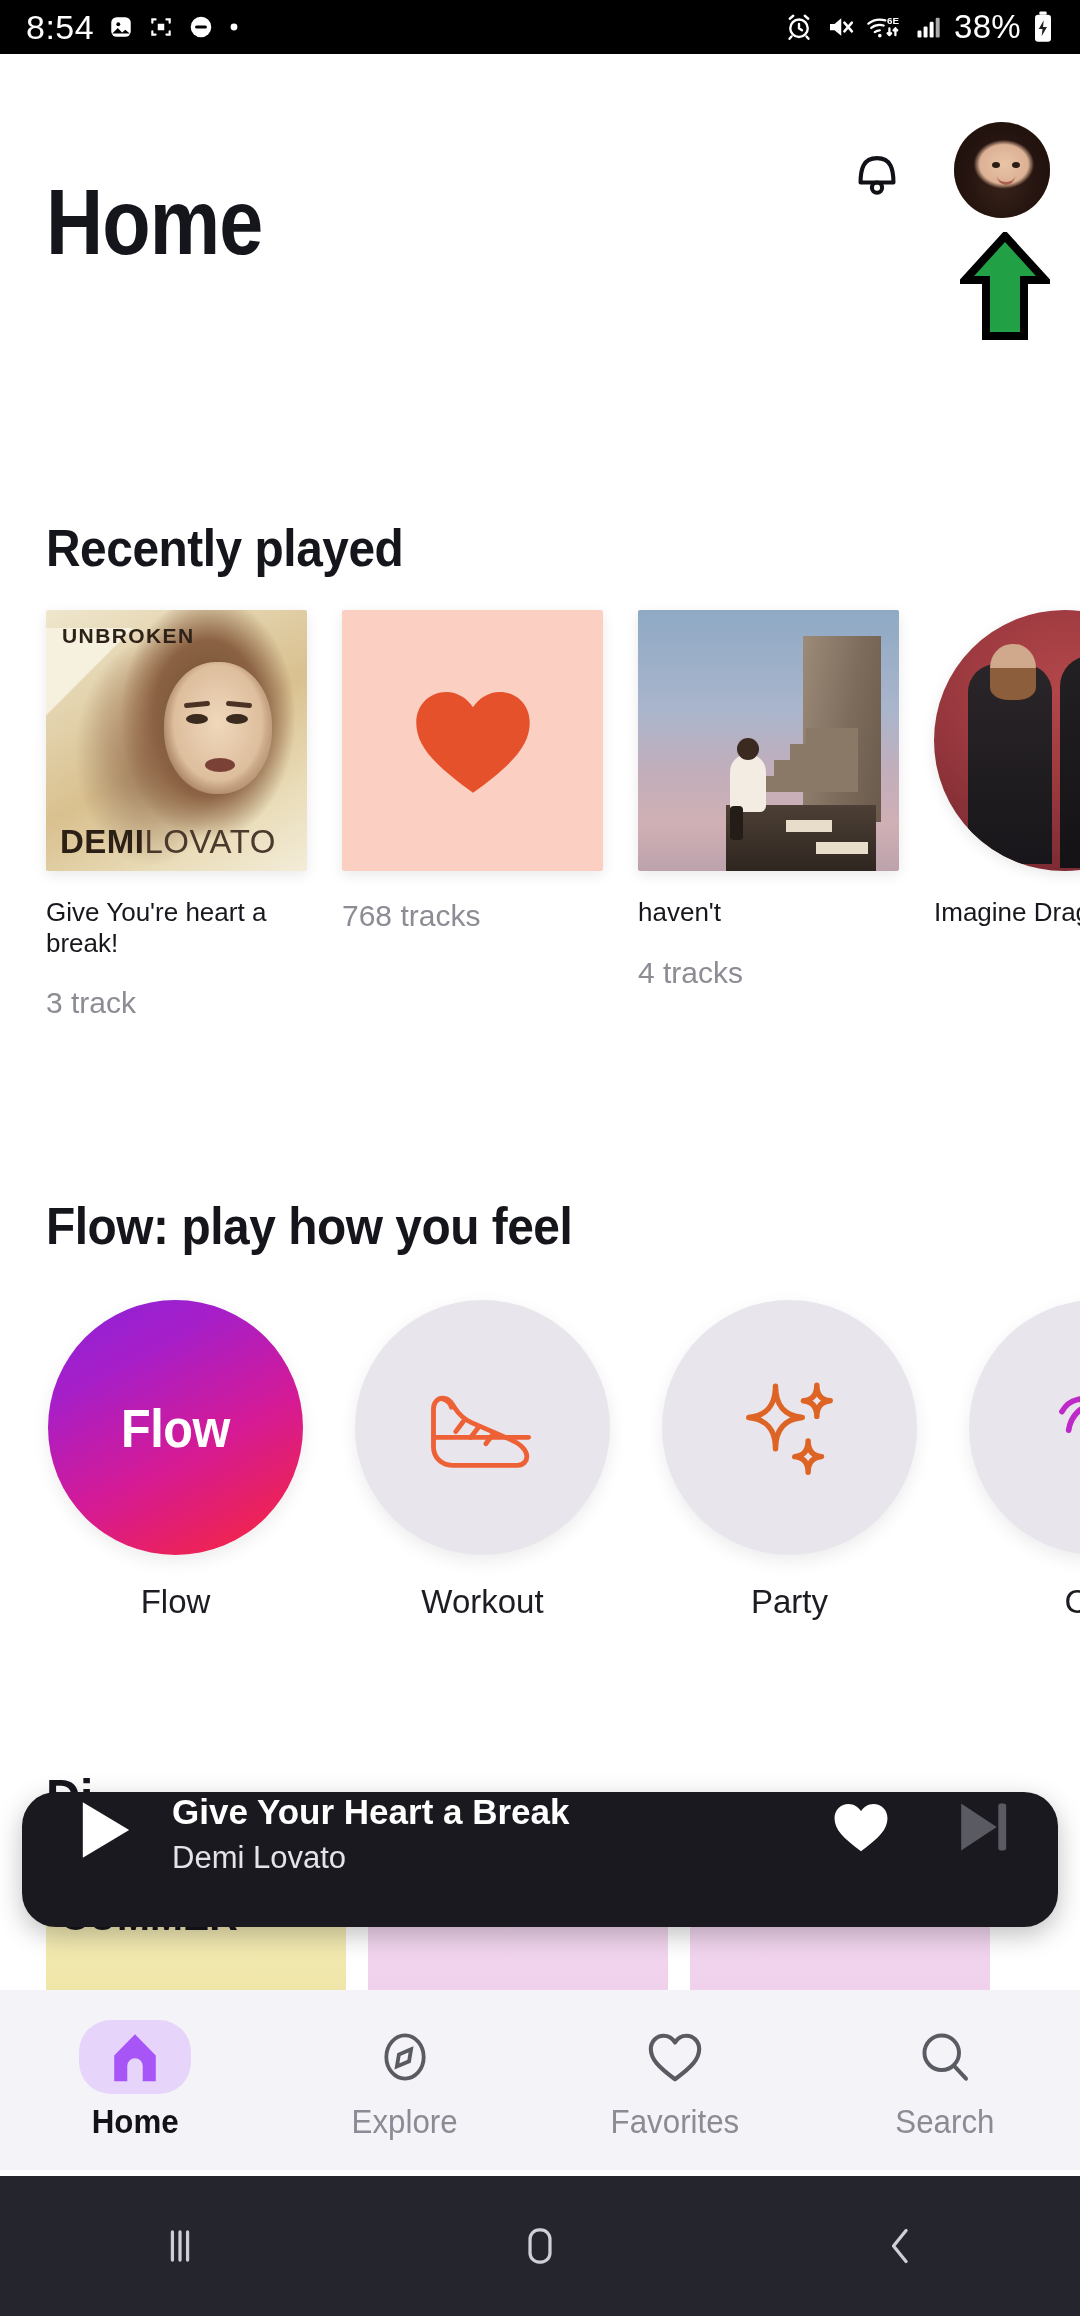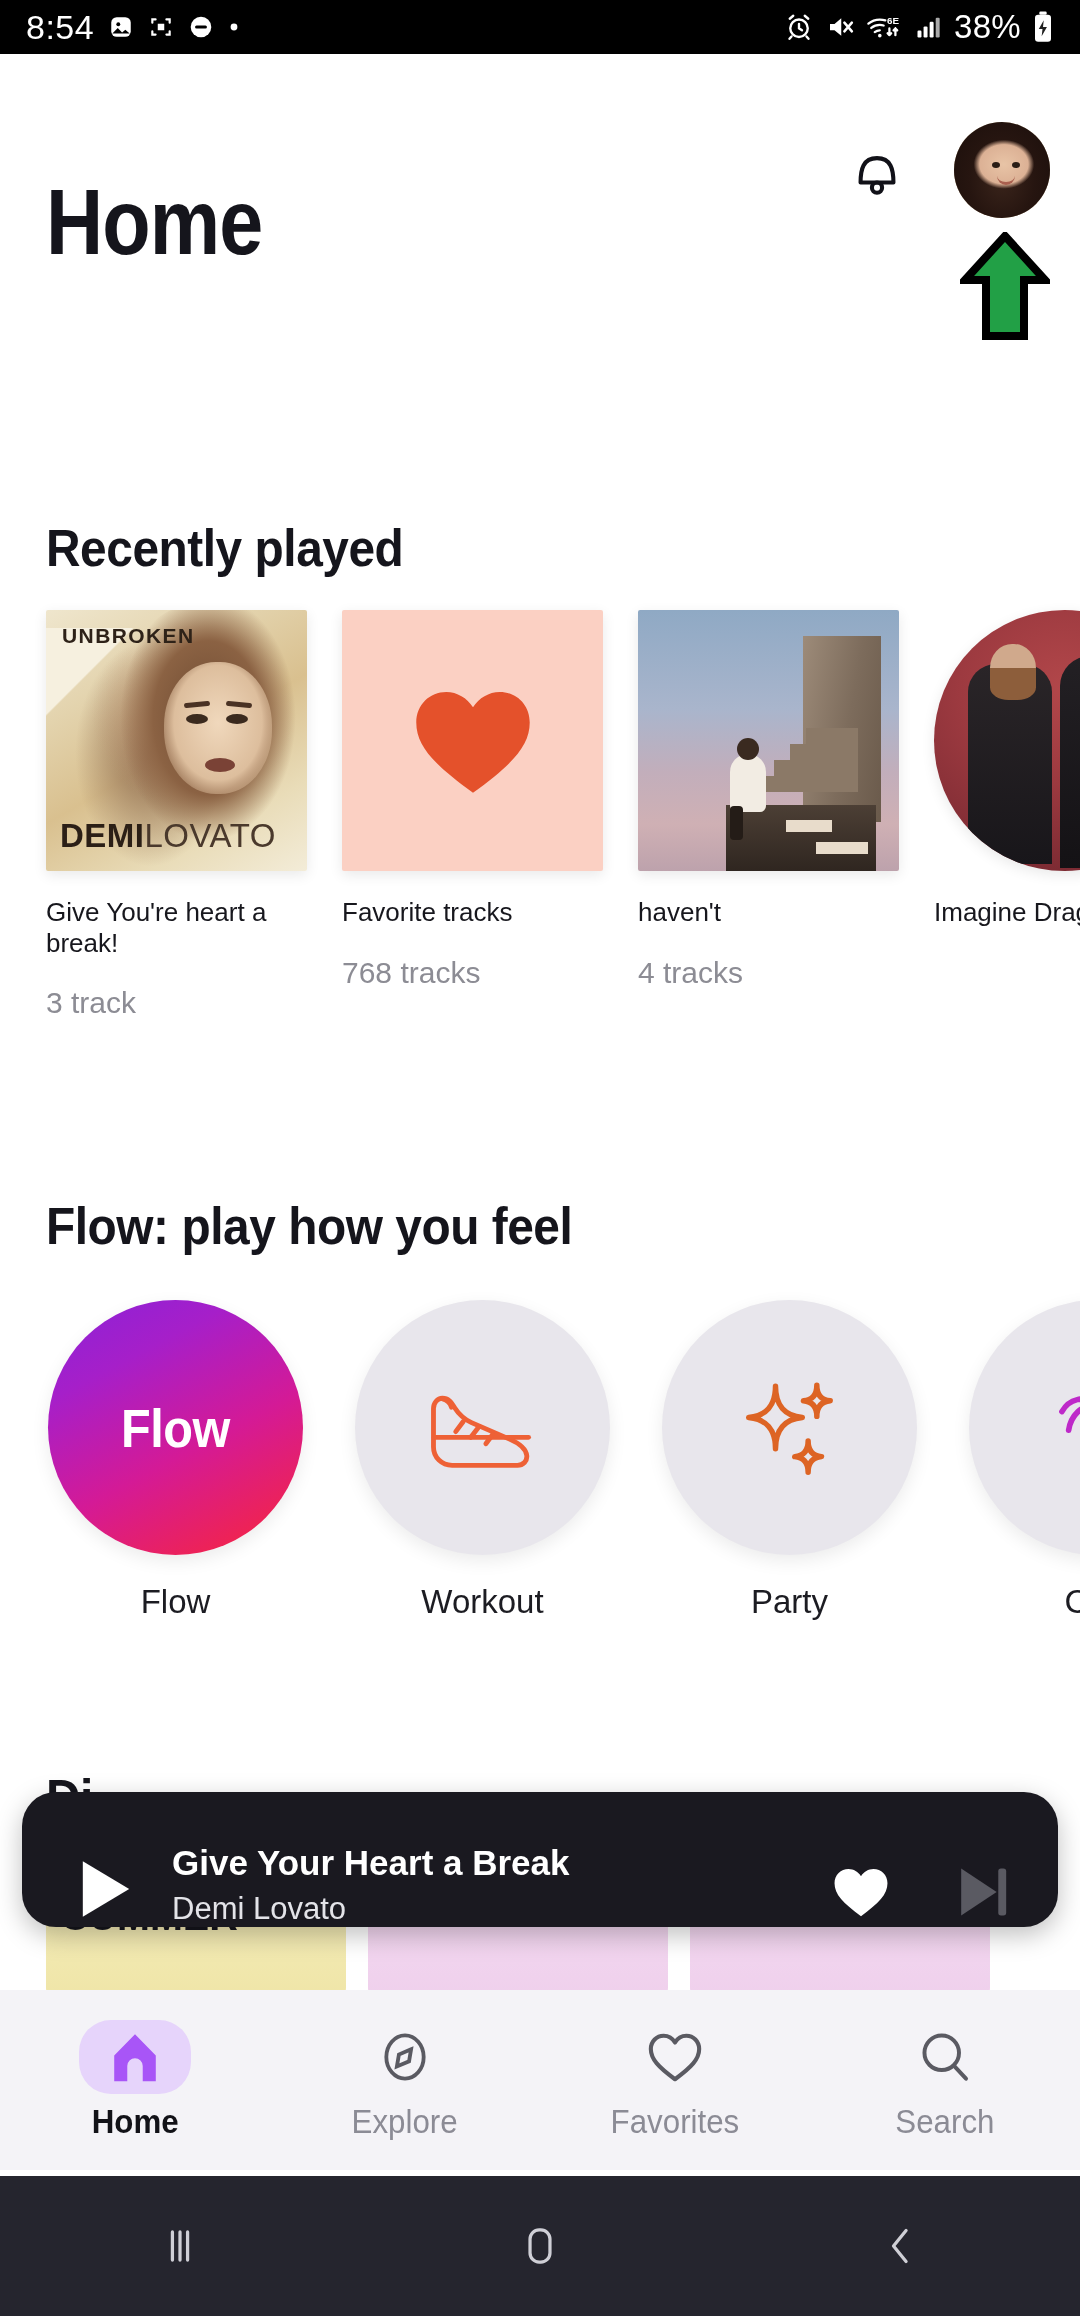--- a/index.html
+++ b/index.html
@@ -108,21 +108,21 @@
   .art-demi .face2{
     position:absolute;left:118px;top:52px;width:108px;height:132px;border-radius:48%;
     background:radial-gradient(ellipse 60% 64% at 50% 46%, #f0d8bc 0%, #ddbe9d 68%, rgba(221,190,157,0) 100%);
   }
   .art-demi .brow{position:absolute;width:26px;height:5px;border-radius:3px;background:#4a3224;top:92px;}
   .art-demi .brow.l{left:138px;transform:rotate(-6deg);} .art-demi .brow.r{left:180px;transform:rotate(6deg);}
   .art-demi .eye2{position:absolute;width:22px;height:10px;border-radius:50%;background:#3b2a1e;top:104px;}
   .art-demi .eye2.l{left:140px;} .art-demi .eye2.r{left:180px;}
   .art-demi .lips{position:absolute;left:159px;top:148px;width:30px;height:14px;border-radius:50%;background:#7a4236;}
   .art-demi .bottombrand{
-    position:absolute;left:14px;bottom:16px;font-size:33px;letter-spacing:.5px;color:#2b1f16;
+    position:absolute;left:14px;bottom:10px;font-size:33px;letter-spacing:.5px;color:#2b1f16;
   }
   .art-demi .bottombrand b{font-weight:700;}
   .art-demi .bottombrand span{font-weight:300;color:#4a392c;}
 
   
   .art-fav{background:#fbd0c3;display:flex;align-items:center;justify-content:center;}
 
   
   .art-haven{
     background:linear-gradient(180deg,#8fa9c4 0%, #a9b5cc 38%, #c2aebb 62%, #cfb0b4 82%, #bda2ac 100%);
@@ -187,21 +187,21 @@
     position:absolute;left:16px;top:-4px;
     font-family:"Liberation Sans Narrow","Liberation Sans",sans-serif;
     font-size:46px;font-weight:700;color:#15151c;line-height:.96;transform:scaleX(.86);transform-origin:left top;
   }
   .dsc.yellow{background:linear-gradient(180deg,#f7f0c1 0%,#efe5a7 100%);}
   .dsc.pink{background:linear-gradient(180deg,#f6dcf3 0%,#efd0ec 100%);}
 
   
   .player{
     position:absolute;left:22px;top:1792px;width:1036px;height:135px;
-    background:#1a1920;border-radius:34px;display:flex;align-items:flex-end;
+    background:#1a1920;border-radius:34px;display:flex;align-items:flex-start;
     padding:0 40px 0 46px;box-shadow:0 8px 26px rgba(0,0,0,.25);
   }
   .play-btn{width:76px;height:76px;display:flex;align-items:center;justify-content:center;flex:0 0 auto;}
   .pl-meta{margin-left:28px;flex:1 1 auto;min-width:0;}
   .pl-title{font-size:35px;font-weight:700;color:#fff;white-space:nowrap;overflow:hidden;text-overflow:ellipsis;}
   .pl-artist{margin-top:8px;font-size:31px;color:#e3e3e8;font-weight:400;}
   .pl-acts{display:flex;align-items:center;gap:52px;flex:0 0 auto;}
   .pl-btn{width:70px;height:70px;display:flex;align-items:center;justify-content:center;}
 
   
@@ -326,21 +326,20 @@
     <div class="rp-name">Give You're heart a break!</div>
     <div class="rp-sub">3 track</div>
   </div>
 
   <div class="rp-item">
     <div class="rp-art art-fav">
       <svg width="132" height="120" viewBox="0 0 24 22">
         <path d="M12 20.5C5 15.4 1.6 12 1.6 7.6 1.6 4.3 4.1 2 7.1 2c2 0 3.8 1.1 4.9 2.8C13.1 3.1 14.9 2 16.9 2c3 0 5.5 2.3 5.5 5.6 0 4.4-3.4 7.8-10.4 12.9z" fill="#E4512B"></path>
       </svg>
     </div>
-    <div class="rp-name">Favorite tracks</div>
     <div class="rp-sub">768 tracks</div>
   </div>
 
   <div class="rp-item">
     <div class="rp-art art-haven">
       <div class="tower"></div>
       <div class="stepblk" style="left:168px;top:118px;width:52px;height:16px;"></div>
       <div class="stepblk" style="left:152px;top:134px;width:68px;height:16px;"></div>
       <div class="stepblk" style="left:136px;top:150px;width:84px;height:16px;"></div>
       <div class="stepblk" style="left:120px;top:166px;width:100px;height:16px;"></div>

